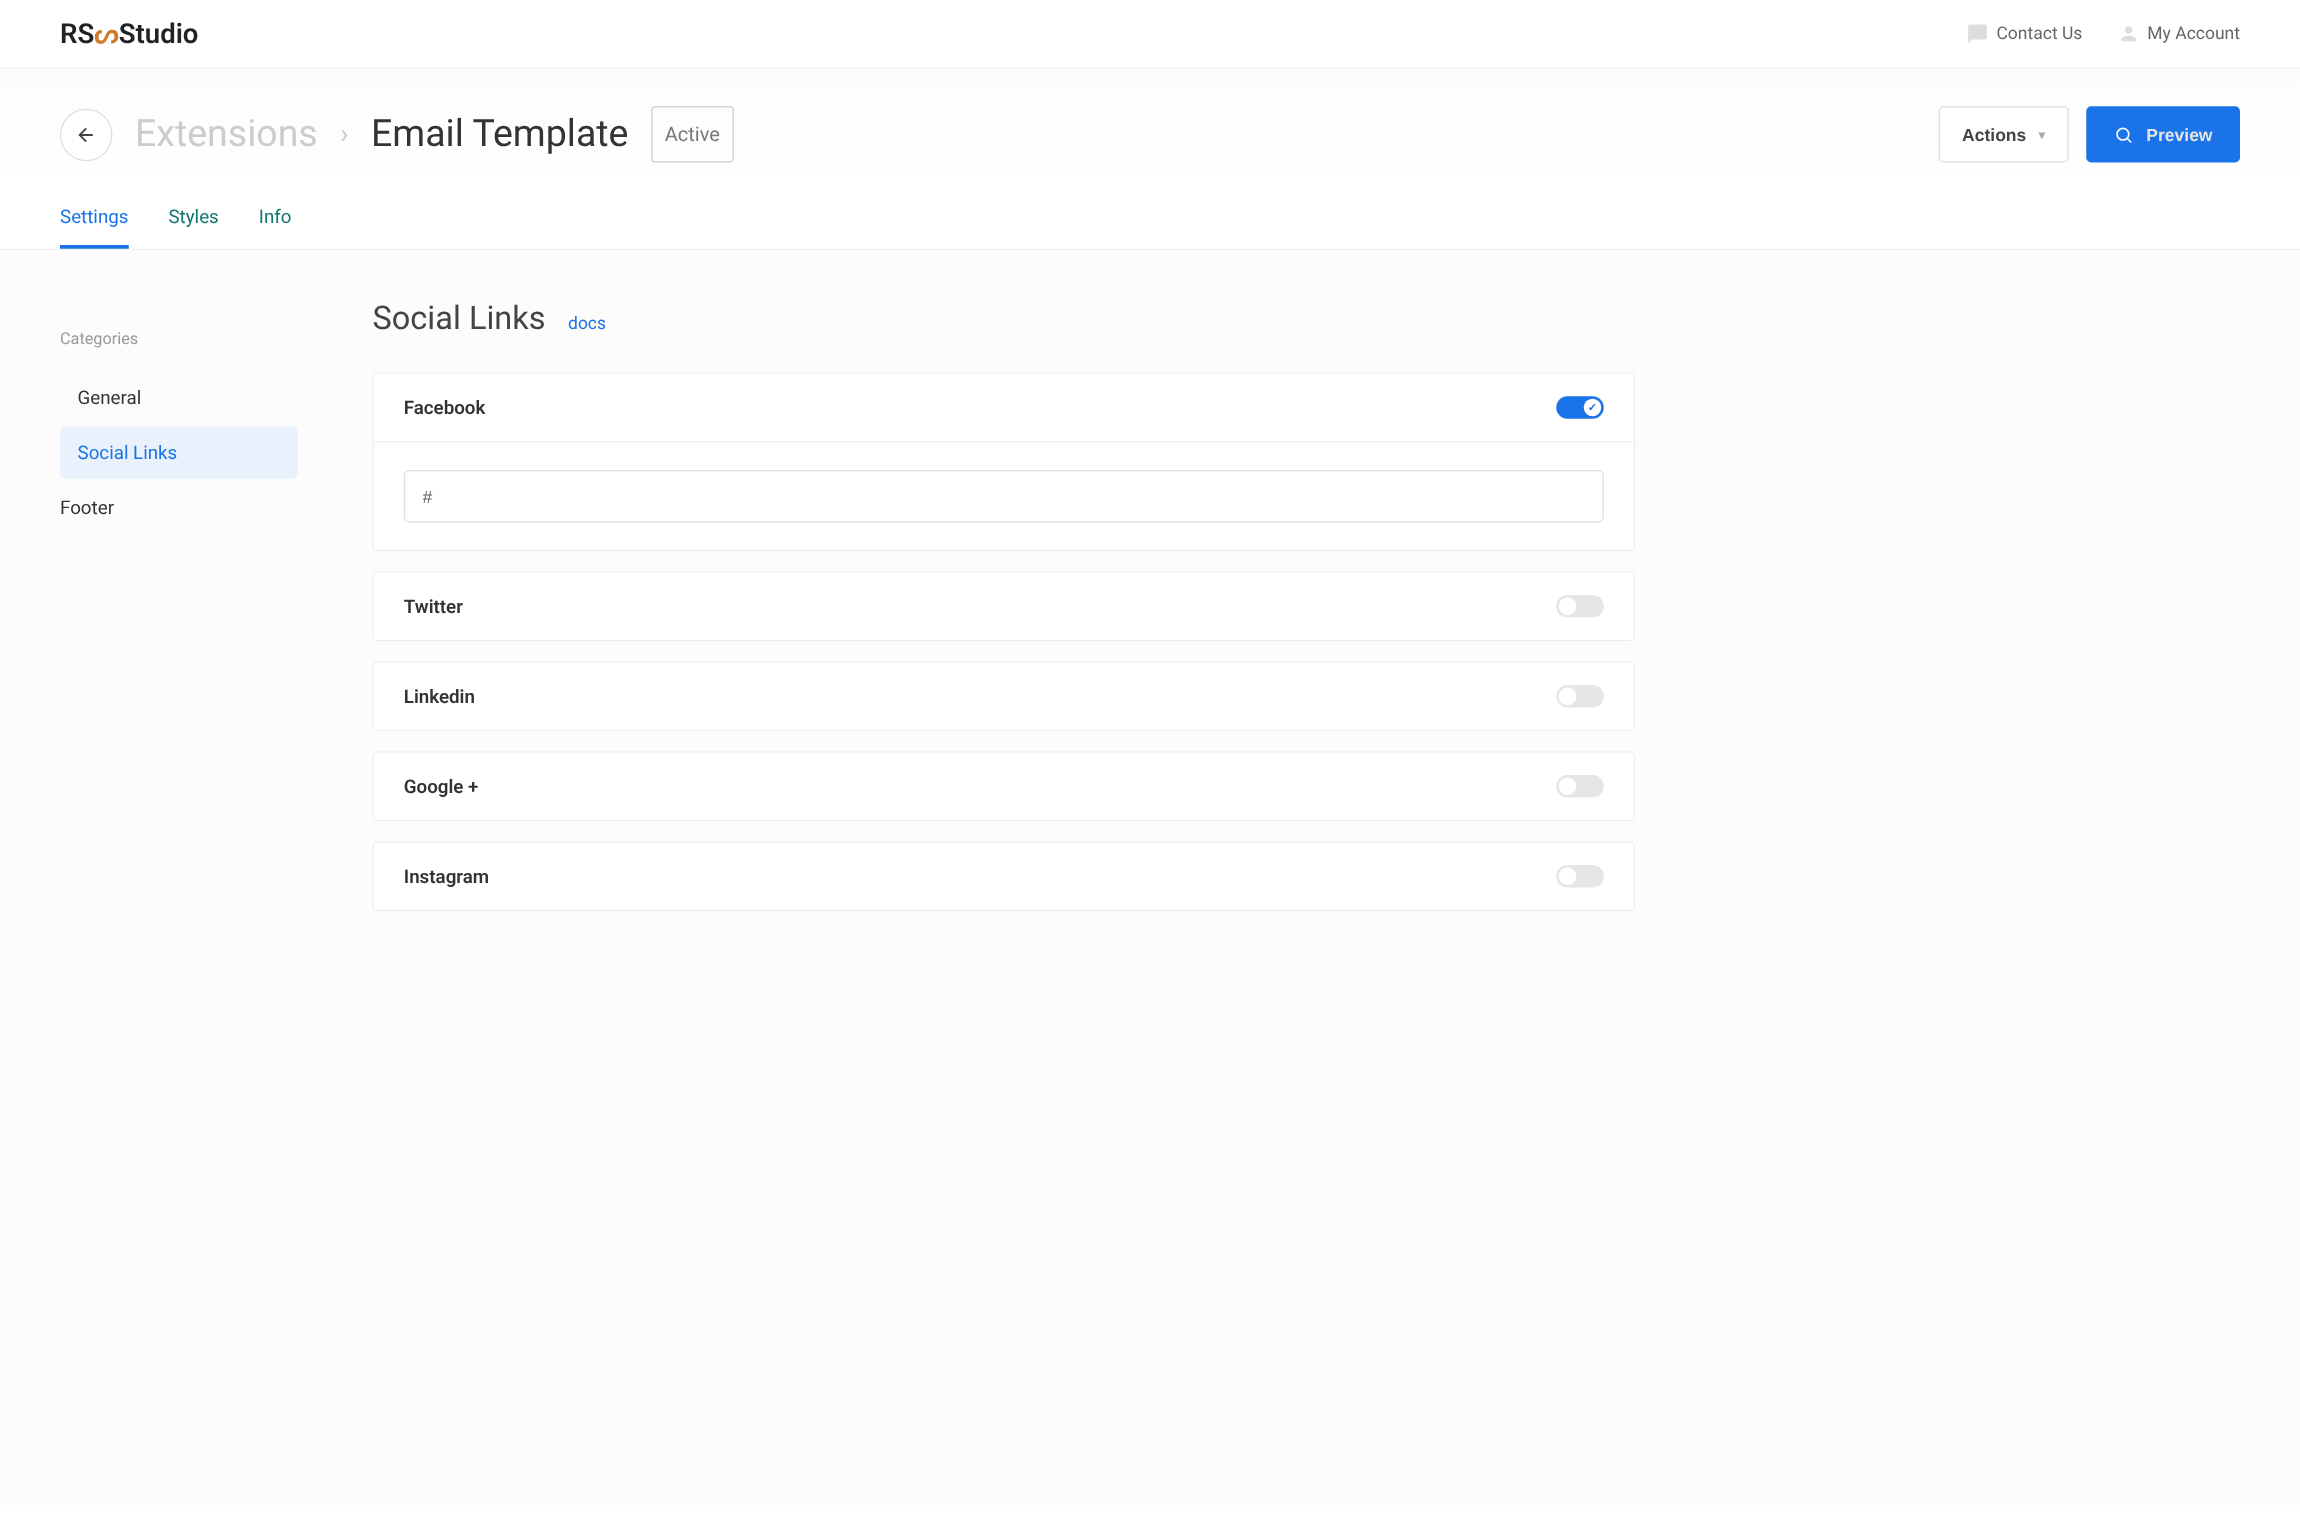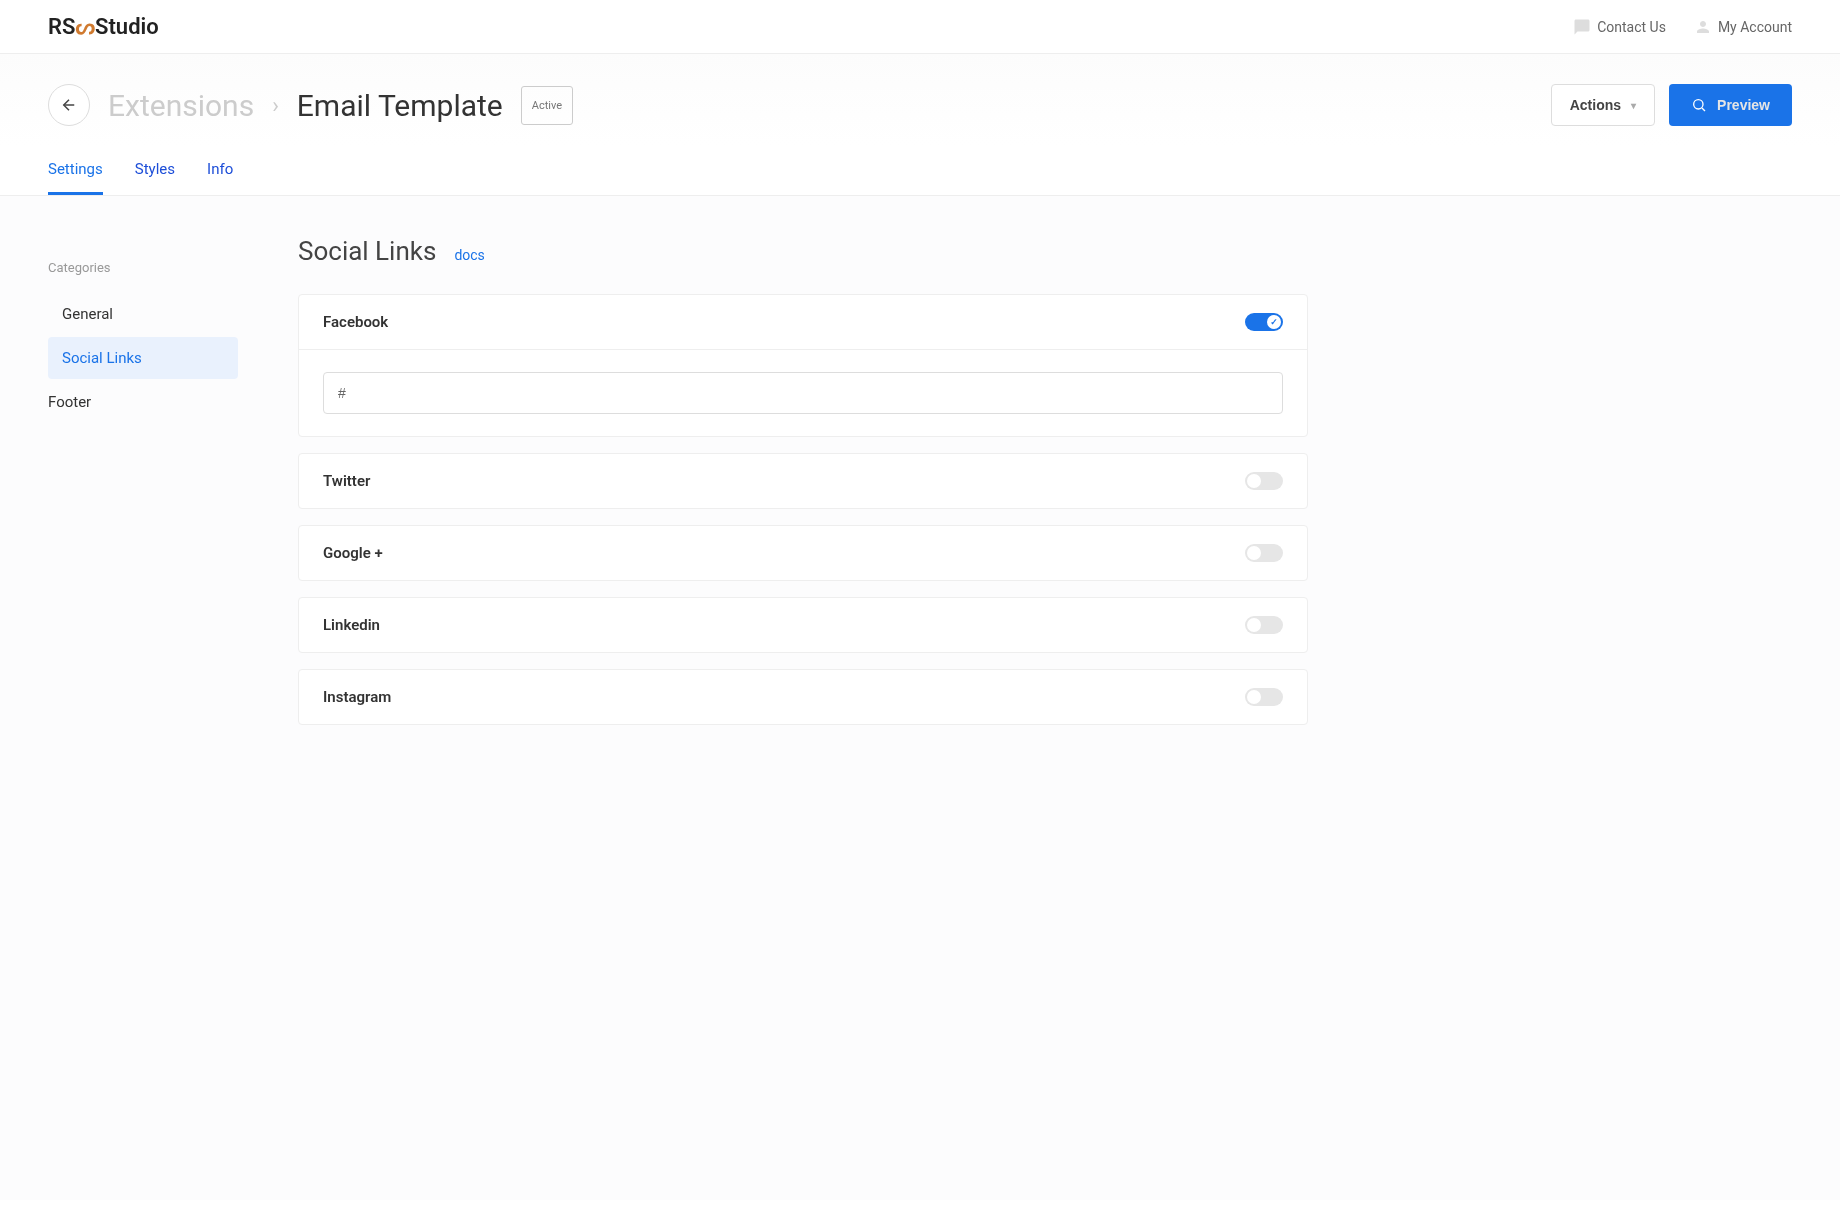--- a/index.html
+++ b/index.html
@@ -75,21 +75,21 @@
     color: #ccc;
   }
   .crumb-current {
     font-size: 30px;
     color: #333;
     font-weight: 400;
   }
   .status-badge {
     border: 1px solid #ccc;
     color: #777;
-    font-size: 11px;
+    font-size: 16px;
     padding: 12px 10px;
     border-radius: 3px;
   }
   .header-actions {
     display: flex;
     gap: 14px;
   }
   .actions-btn {
     border: 1px solid #ddd;
     background: #fff;
@@ -126,21 +126,21 @@
 
   .tabs {
     display: flex;
     gap: 32px;
     padding: 0 48px;
     border-bottom: 1px solid #eee;
   }
   .tab {
     padding: 14px 0;
     font-size: 15px;
-    color: #1d4ed8;
+    color: #0f766e;
     cursor: pointer;
     border-bottom: 3px solid transparent;
   }
   .tab.active {
     color: #1a73e8;
     border-bottom-color: #1a73e8;
   }
 
   .content {
     display: flex;
@@ -349,36 +349,36 @@
       <div class="card-header">
         <span class="card-title">Twitter</span>
         <div class="toggle">
             <div class="knob"></div>
           </div>
       </div>
     </div>
 
     <div class="card">
       <div class="card-header">
+        <span class="card-title">Linkedin</span>
+        <div class="toggle">
+            <div class="knob"></div>
+          </div>
+      </div>
+    </div>
+
+    <div class="card">
+      <div class="card-header">
         <span class="card-title">Google +</span>
         <div class="toggle">
             <div class="knob"></div>
           </div>
       </div>
     </div>
 
-    <div class="card">
-      <div class="card-header">
-        <span class="card-title">Linkedin</span>
-        <div class="toggle">
-            <div class="knob"></div>
-          </div>
-      </div>
-    </div>
-
 
     <div class="card">
       <div class="card-header">
         <span class="card-title">Instagram</span>
         <div class="toggle">
             <div class="knob"></div>
           </div>
       </div>
     </div>
 

